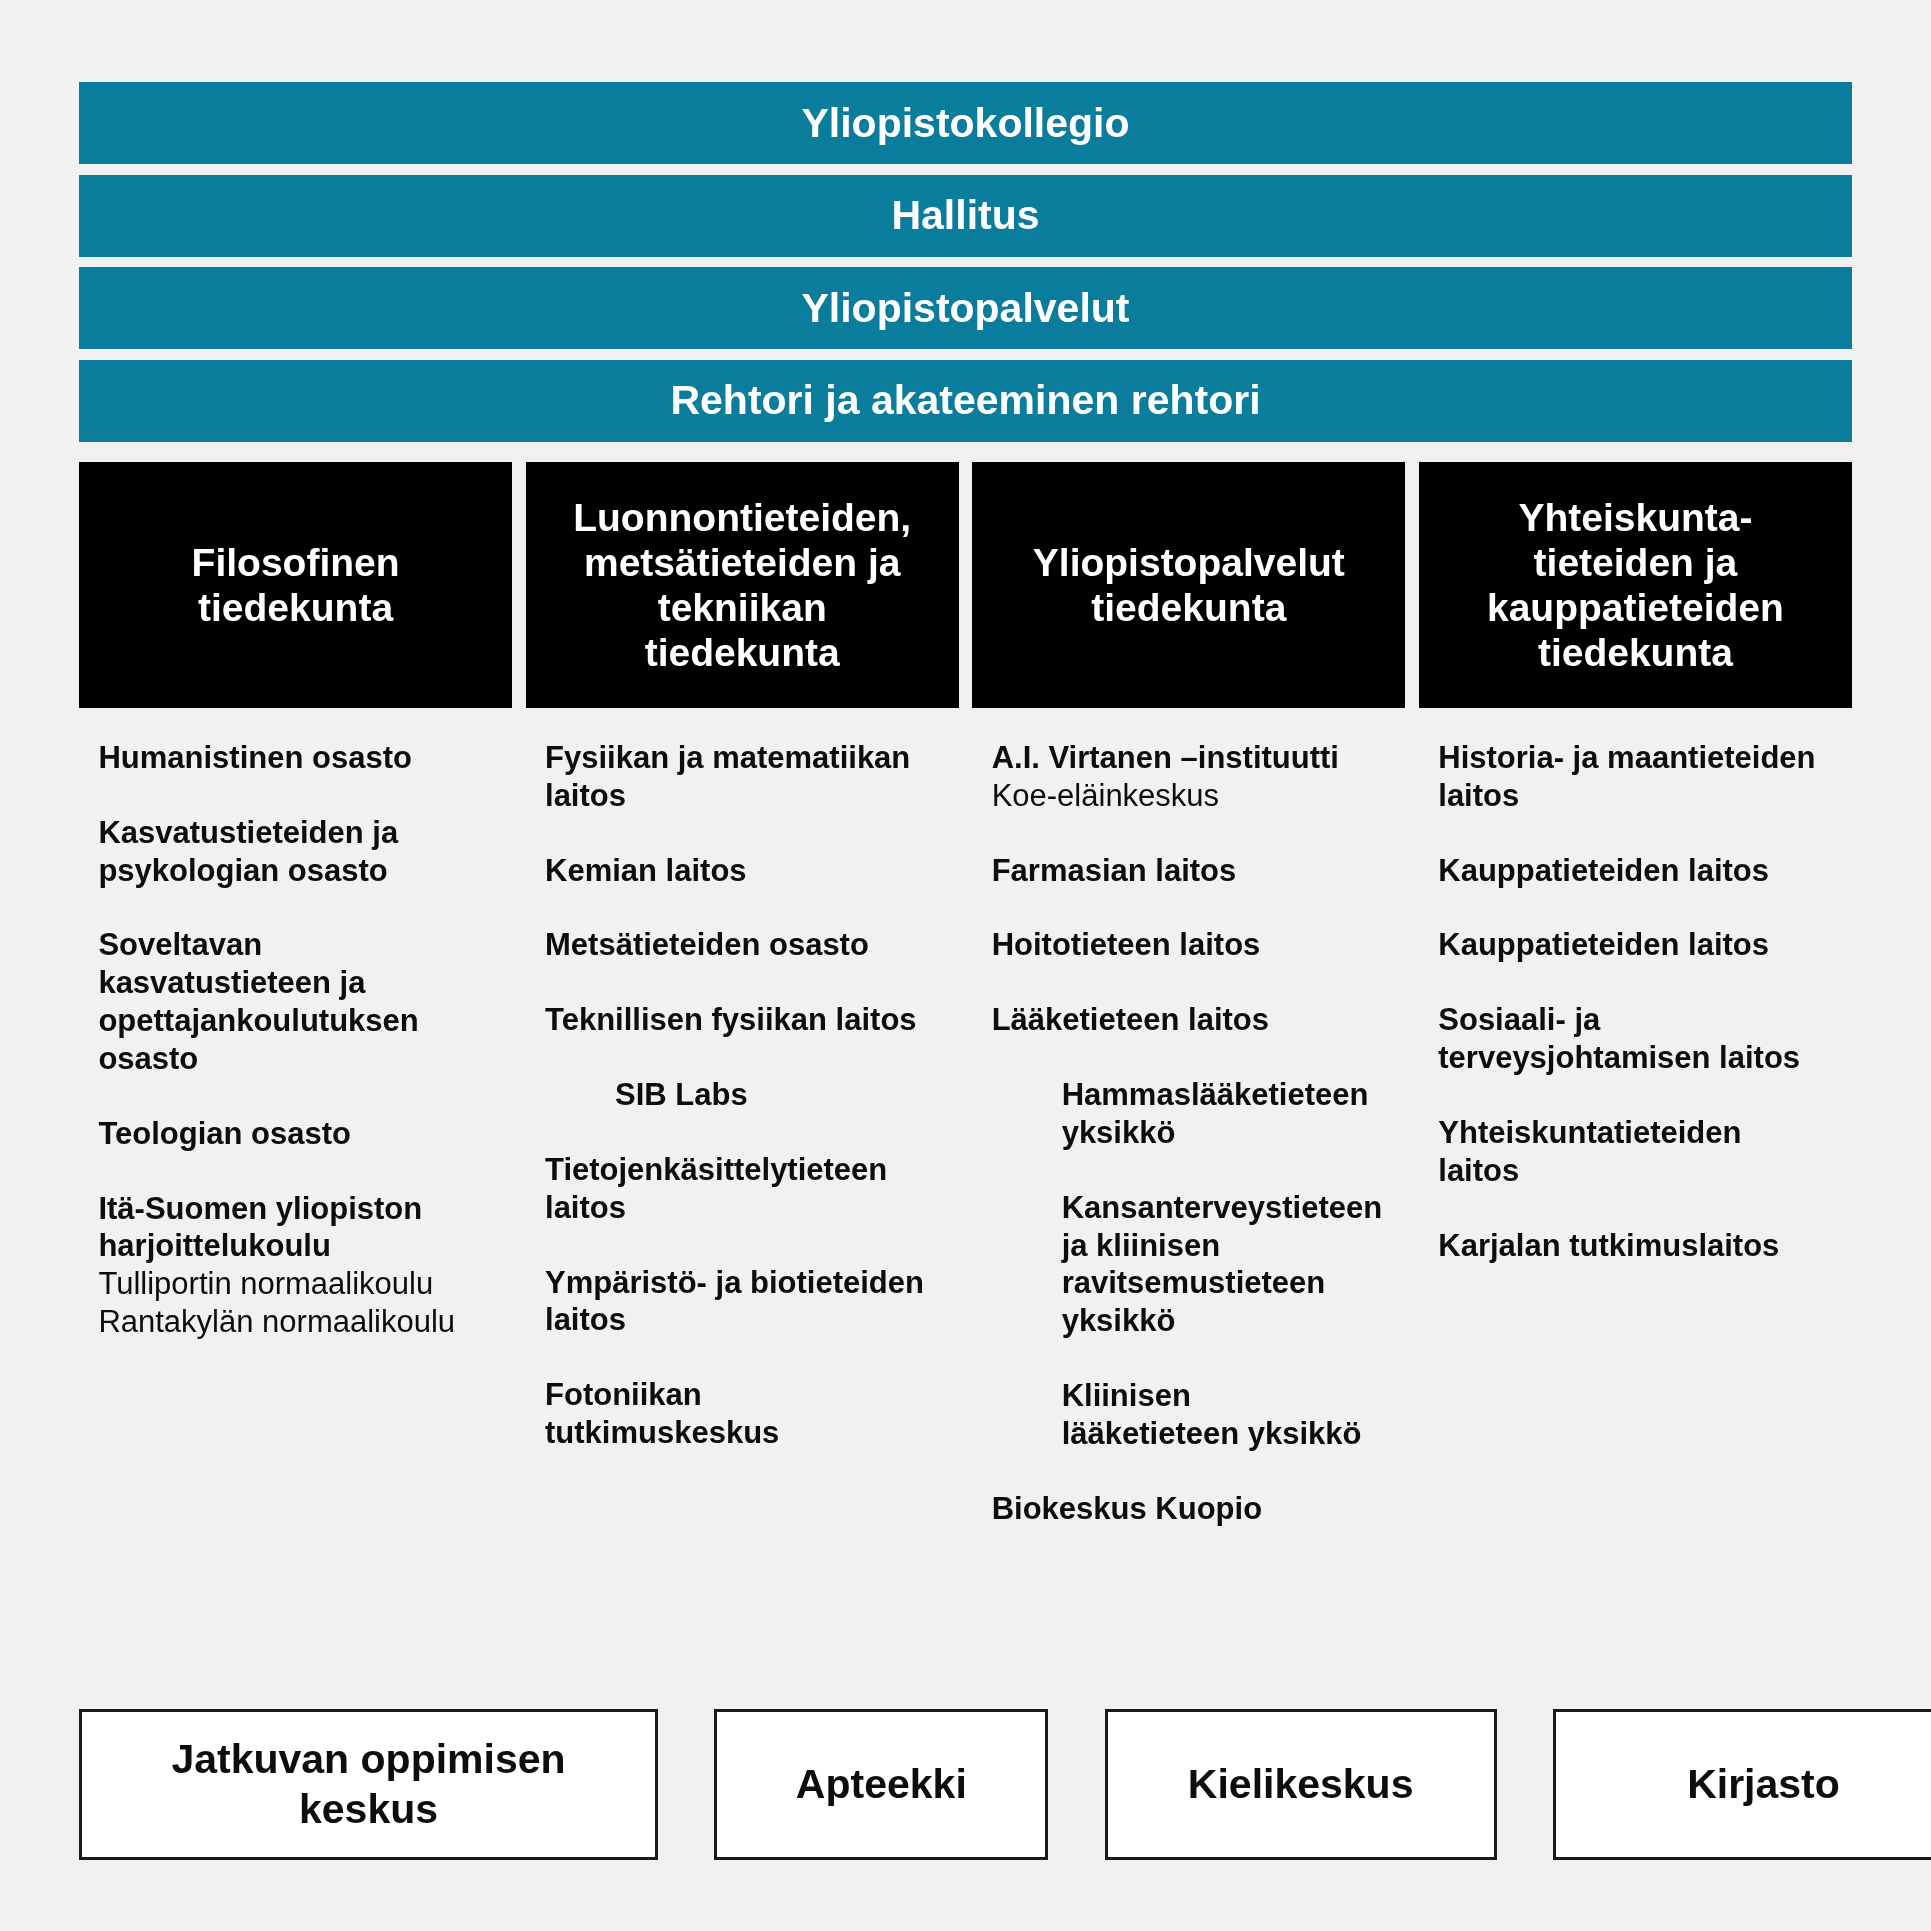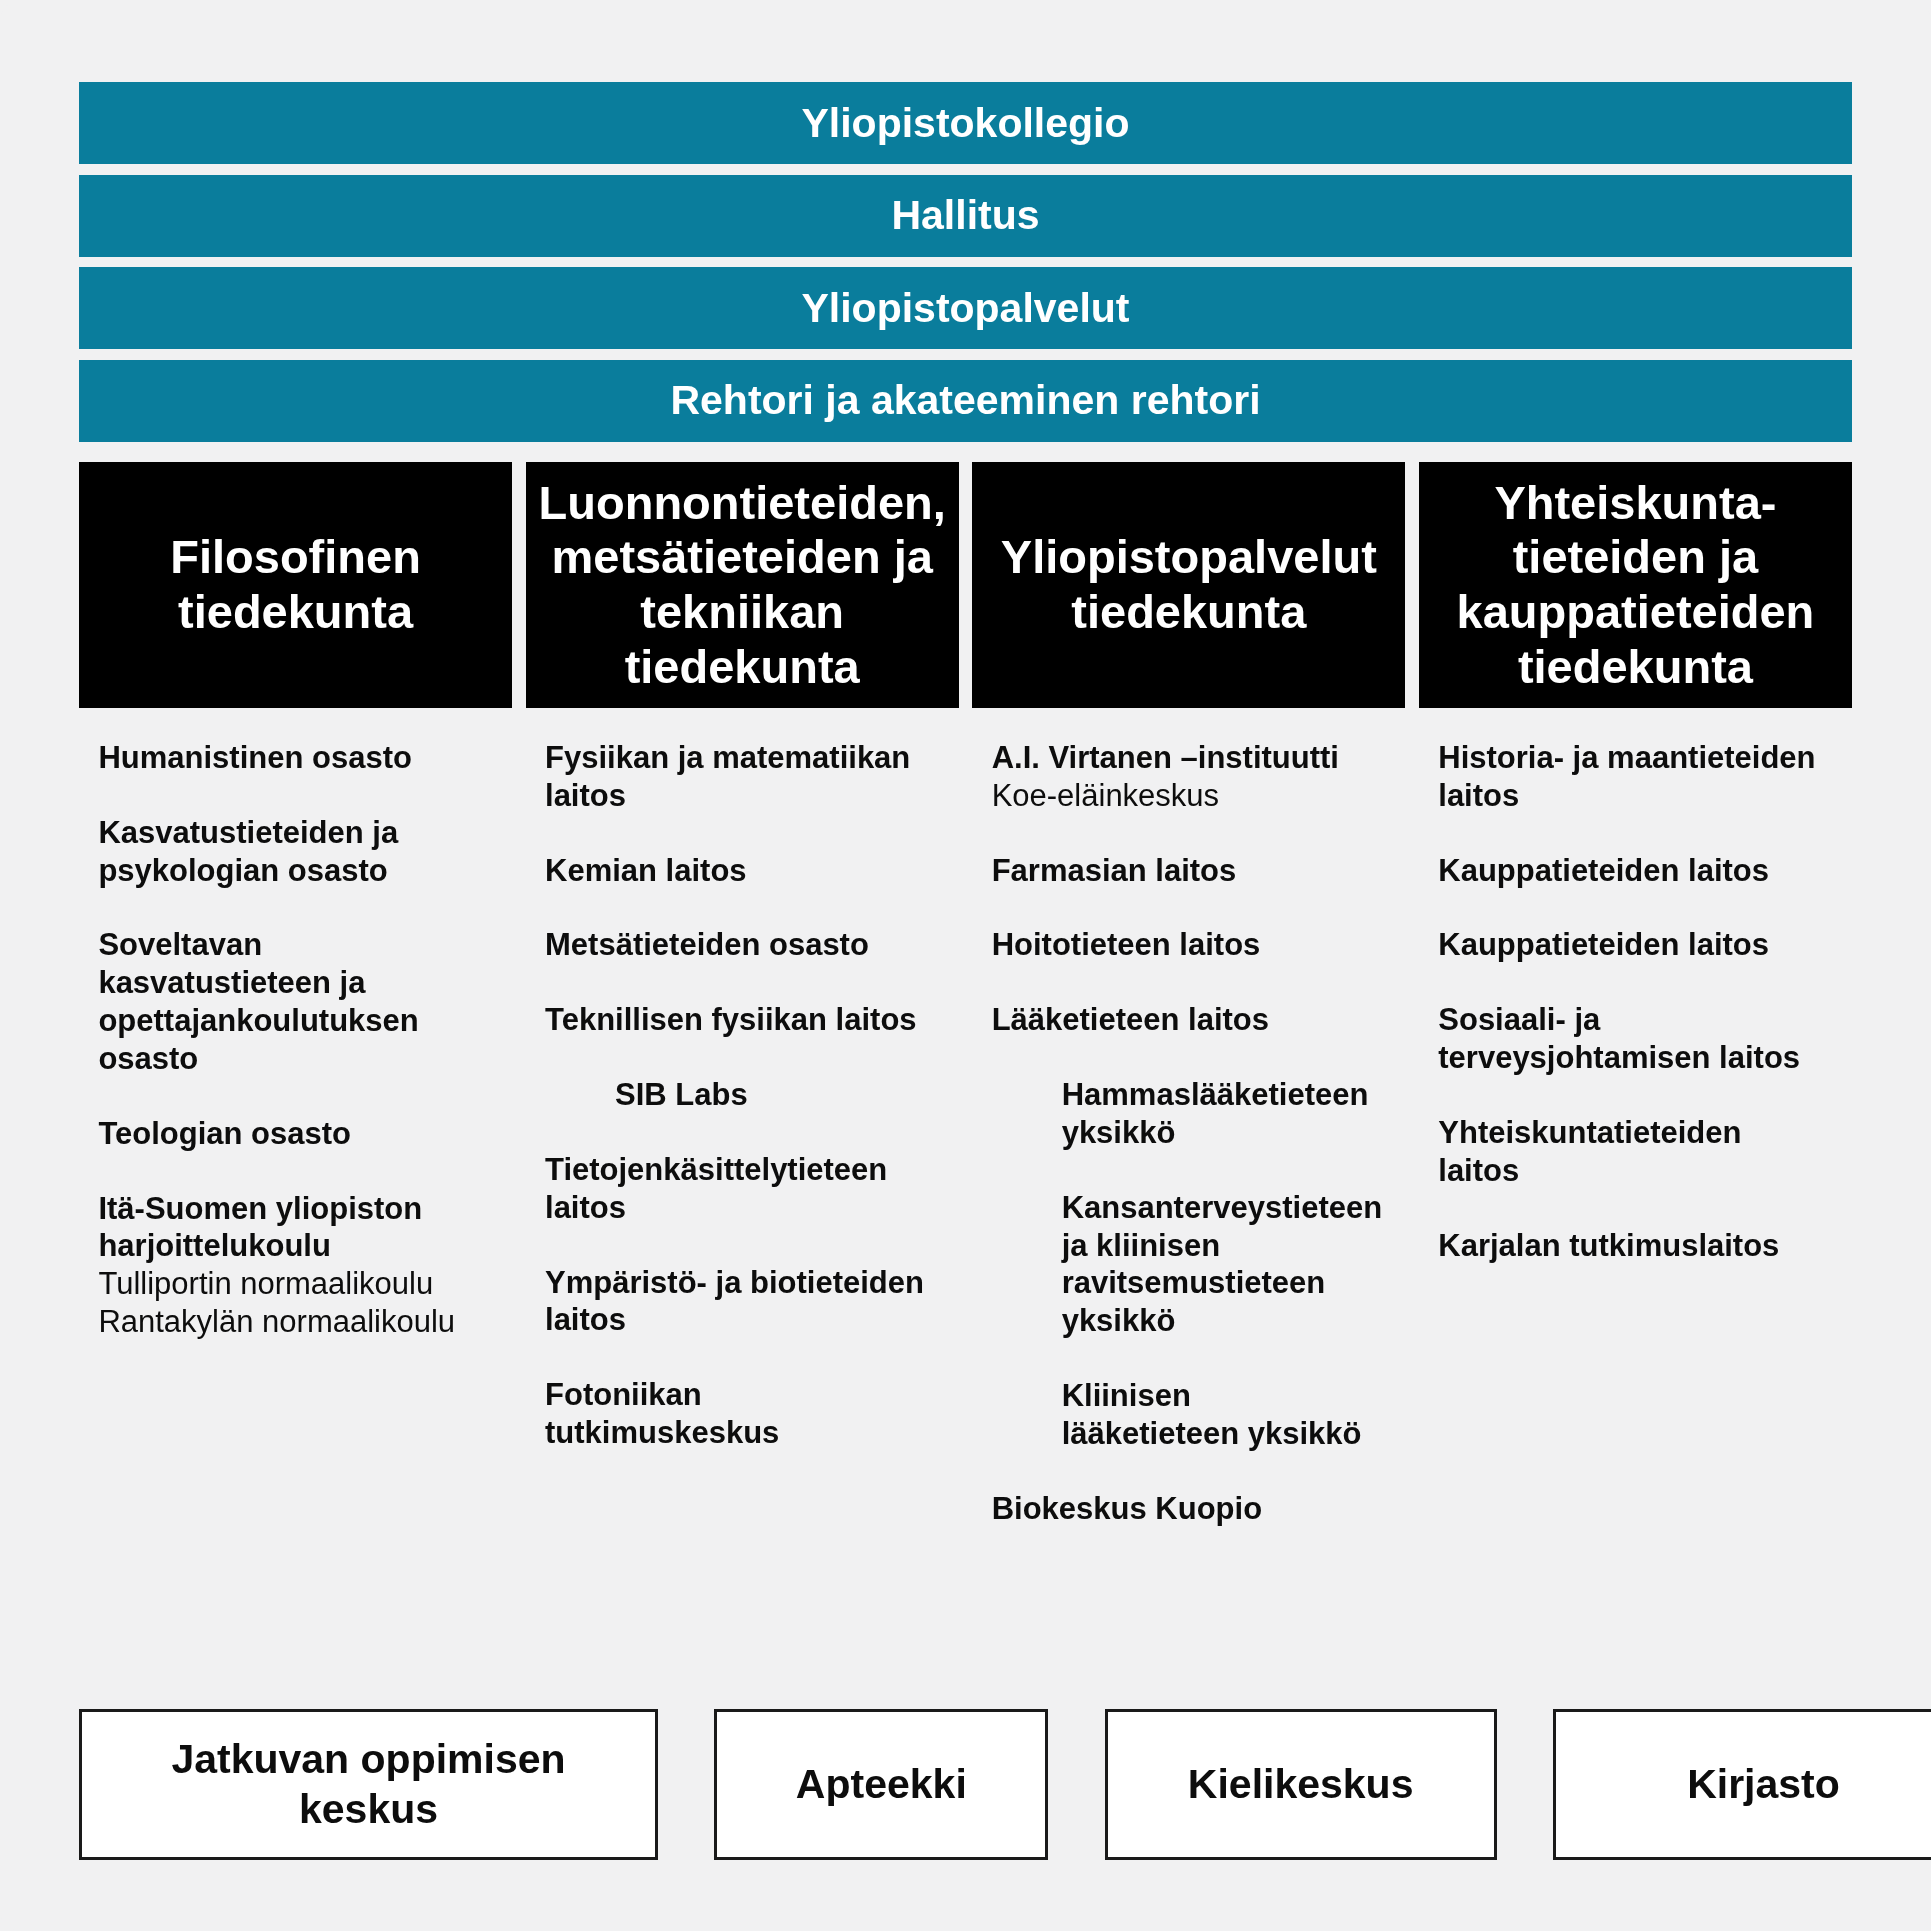--- a/index.html
+++ b/index.html
@@ -53,21 +53,21 @@
     align-items:flex-start;
   }
   .col{
     flex:1 1 0;
     min-width:0;
   }
   .fac-head{
     height:246px;
     background:var(--boxblack);
     color:var(--white);
-    font-size:47px;
+    font-size:39px;
     font-weight:bold;
     line-height:1.16;
     display:flex;
     align-items:center;
     justify-content:center;
     text-align:center;
     white-space:pre-line;
     padding:0 9.7px;
     box-sizing:border-box;
   }

